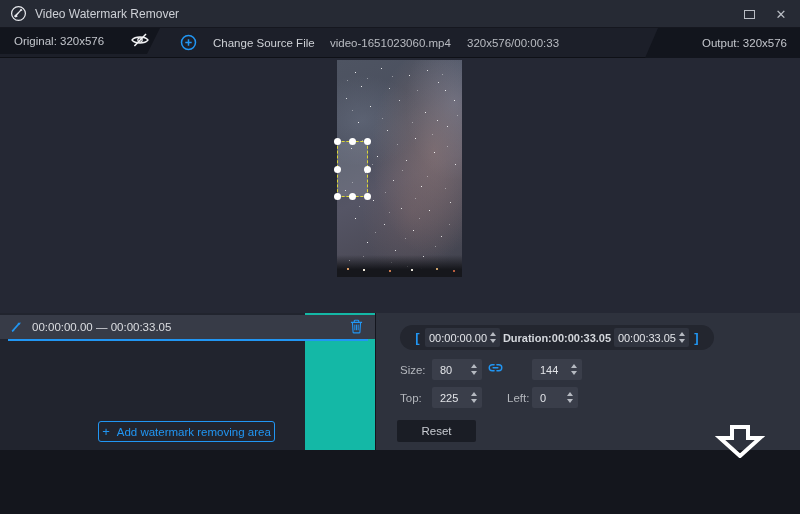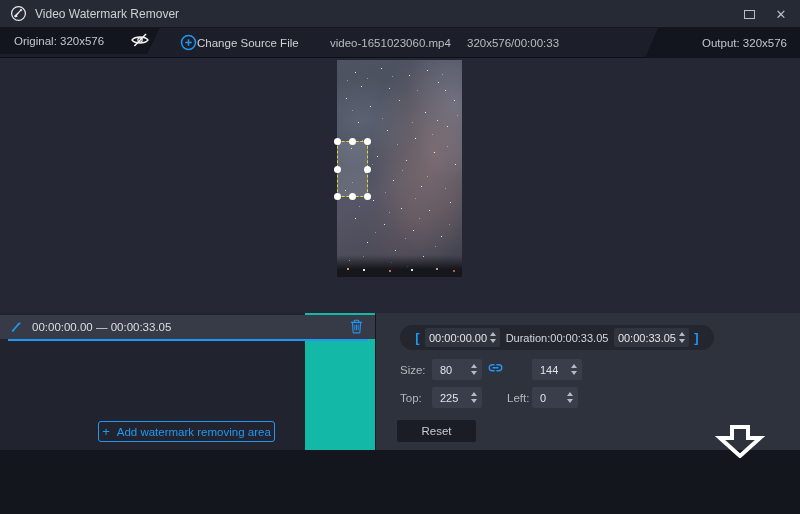--- a/index.html
+++ b/index.html
@@ -24,21 +24,21 @@
            border-bottom:1px solid #0e1016; }
   .tab-original{ position:absolute; left:0; top:0; width:162px; height:26px; background:#12151d;
                  clip-path:polygon(0 0,160px 0,147px 100%,0 100%);
                  display:flex; align-items:center; gap:26px; padding-left:14px;
                  font-size:11.5px; color:#c3c6cc; }
   .tab-output{ position:absolute; right:0; top:0; width:156px; height:30px; background:#12151d;
                clip-path:polygon(14px 0,100% 0,100% 100%,1px 100%);
                display:flex; align-items:center; justify-content:flex-end; padding-right:13px;
                font-size:11.5px; color:#c3c6cc; }
   .change-source{ position:absolute; left:180px; top:0; height:30px; display:flex;
-                  align-items:center; gap:0; font-size:11.5px; color:#ced1d6; }
+                  align-items:center; gap:16px; font-size:11.5px; color:#ced1d6; }
   .src-filename{ position:absolute; left:330px; top:0; height:30px; display:flex; align-items:center;
                  font-size:11.5px; color:#b9bcc2; }
   .src-meta{ position:absolute; left:467px; top:0; height:30px; display:flex; align-items:center;
              font-size:11.5px; color:#b9bcc2; }
 
   
   .stage{ position:absolute; left:0; top:58px; width:800px; height:225px; background:#252834; }
   .video{ position:absolute; left:337px; top:2px; width:125px; height:217px;
       background:
         radial-gradient(90px 150px at 78% 42%, rgba(150,122,118,0.55), rgba(150,122,118,0) 70%),
@@ -102,21 +102,21 @@
   .add-plus{ font-size:13px; line-height:1; }
   .v-divider{ position:absolute; left:375px; top:0; width:1px; height:137px; background:#14161e; }
   .right-panel{ position:absolute; left:376px; top:0; width:424px; height:137px; background:#2e323d; }
 
   .time-pill{ position:absolute; left:24px; top:12px; width:314px; height:25px; background:#23262f;
               border-radius:13px; display:flex; align-items:center; padding:0 10px; }
   .bracket{ color:#2196f3; font-size:13px; font-weight:bold; width:15px; text-align:center; }
   .pill-box{ display:flex; align-items:center; gap:3px; background:#30343f; height:19px;
              border-radius:2px; padding:0 4px; }
   .pill-val{ font-size:11px; color:#e4e6ea; }
-  .pill-dur{ flex:1; text-align:center; font-size:11px; color:#d4d7dc; font-weight:normal; }
+  .pill-dur{ flex:1; text-align:center; font-size:11px; color:#d4d7dc; font-weight:bold; }
 
   .spin{ display:flex; flex-direction:column; justify-content:center; gap:2.5px; }
   .spin i{ display:block; width:0; height:0; border-left:3.5px solid transparent; border-right:3.5px solid transparent; }
   .spin .u{ border-bottom:4px solid #b6bac1; }
   .spin .d{ border-top:4px solid #b6bac1; }
 
   .ctl-label{ position:absolute; font-size:11.5px; color:#b4b7bd; }
   .sbox{ position:absolute; height:21px; background:#3a3e4a; border-radius:2px;
          display:flex; align-items:center; }
   .sbox .val{ flex:1; padding-left:8px; font-size:11px; color:#e2e4e8; }

